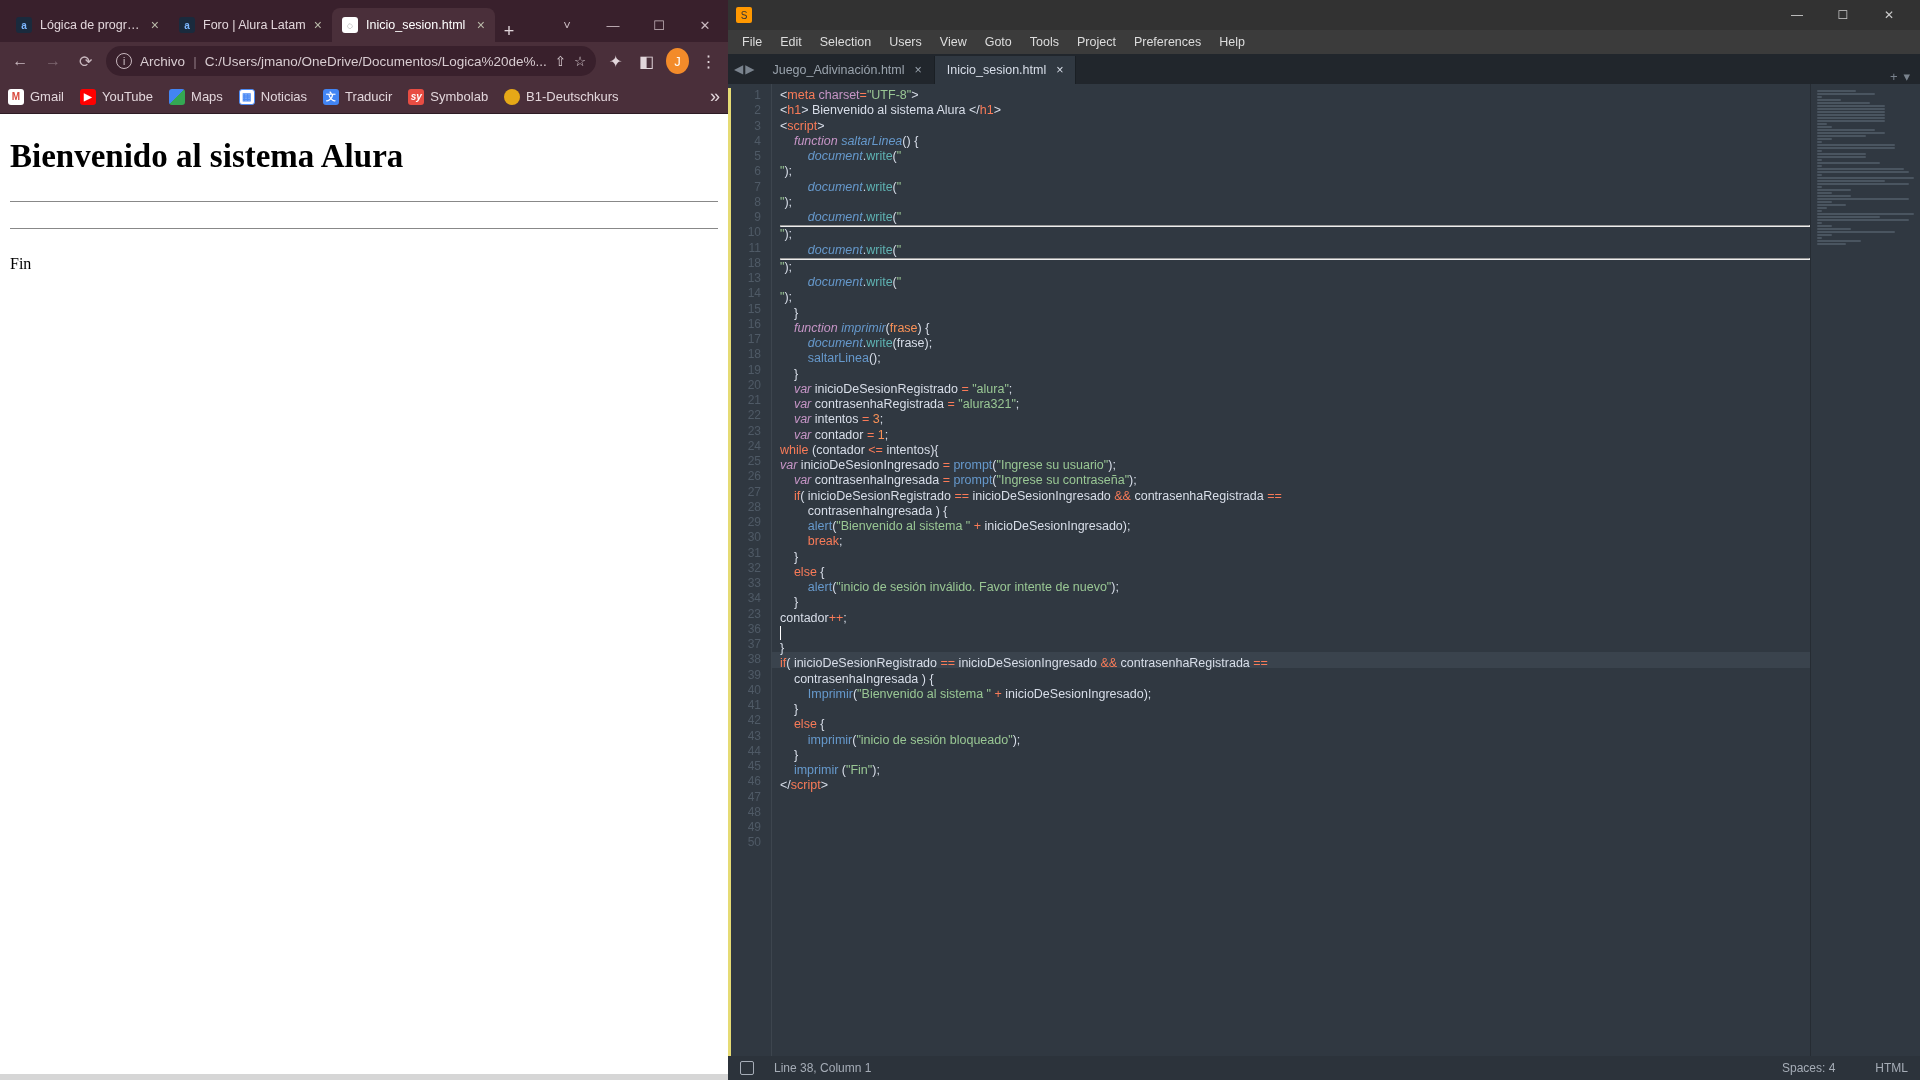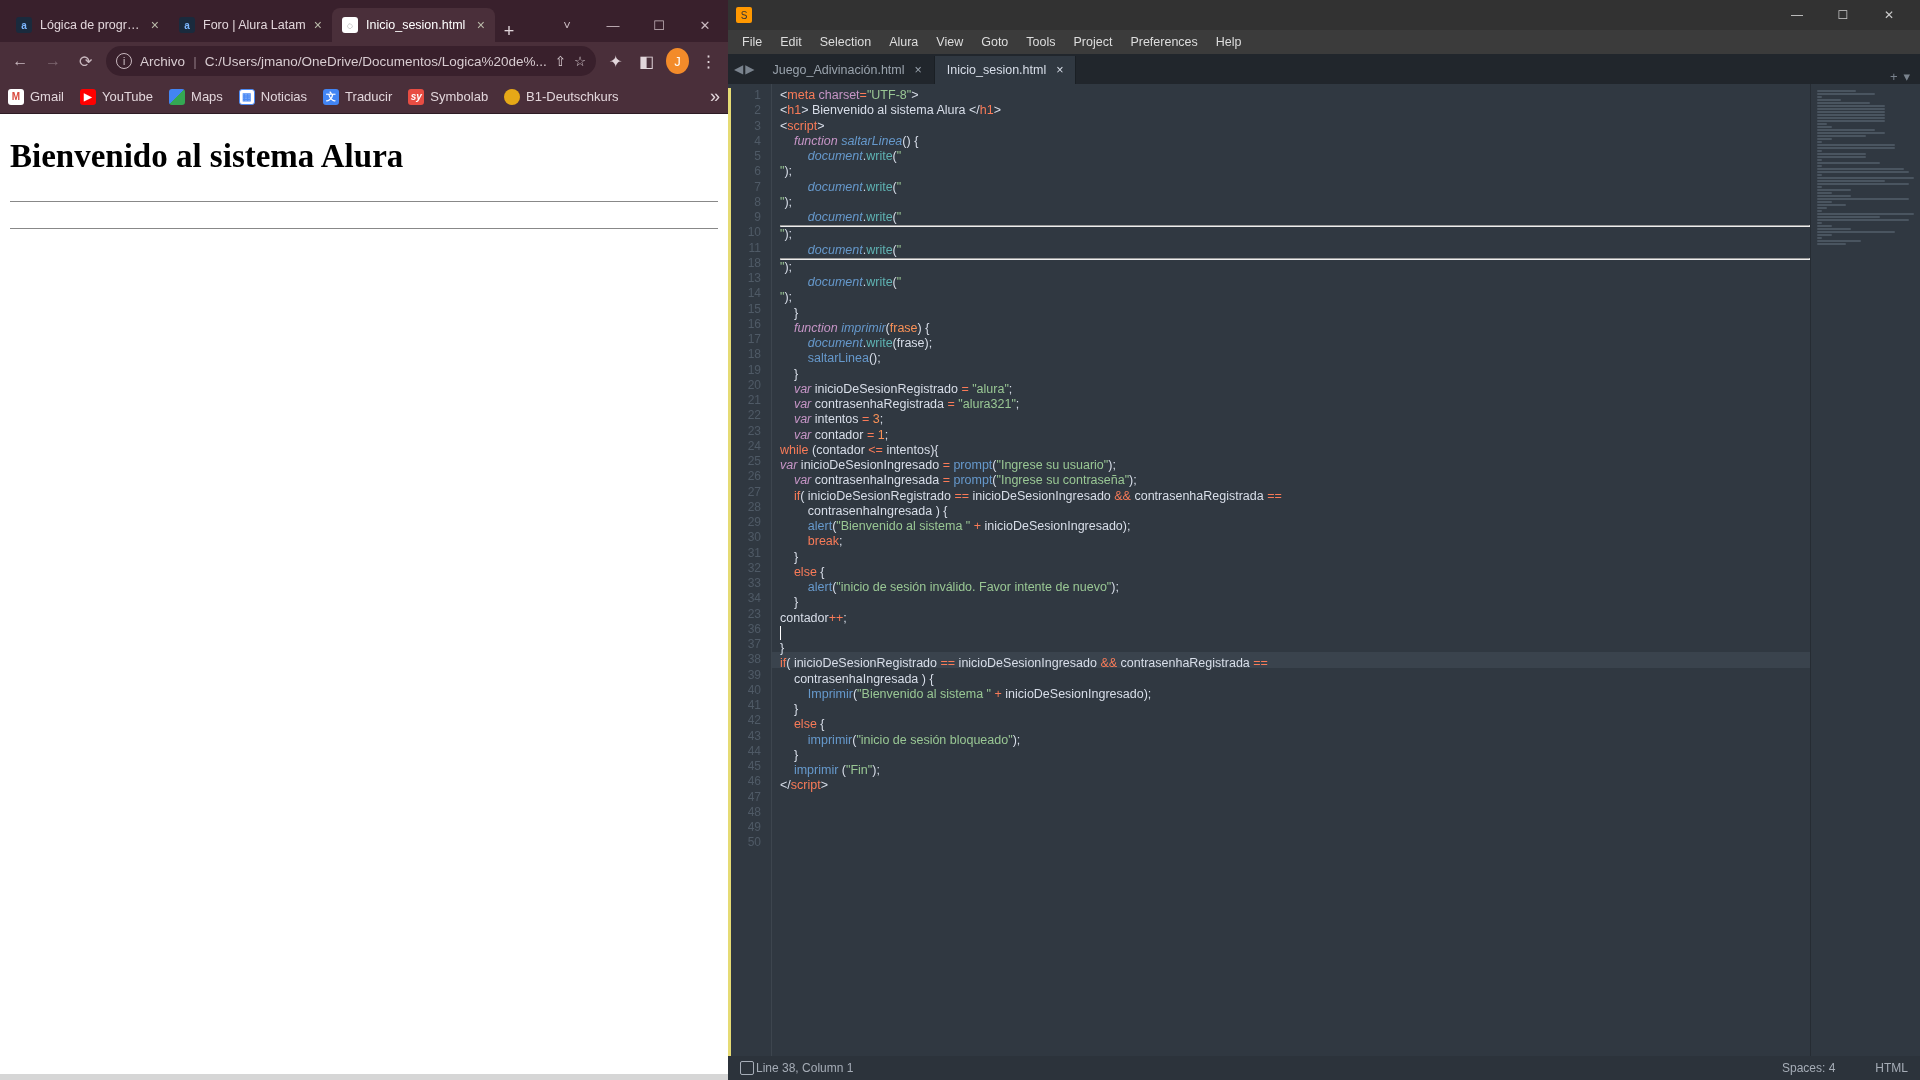--- a/index.html
+++ b/index.html
@@ -78,21 +78,21 @@
   .gutter div { padding-right:10px; }
   .highlight-bar { position:absolute; left:0; width:3px; background:#e6db74; top:4px; bottom:0; }
   .code { flex:1; padding:4px 0 0 8px; font-family:Consolas,monospace; font-size:12.5px; line-height:15.25px;
           white-space:pre; color:#d8dee9; overflow:hidden; position:relative;}
   .code .line-hl { position:absolute; left:0; right:0; height:15.25px; background:#3a434d; z-index:0; }
   .code .cursor { display:inline-block; width:1px; height:14px; background:#fff; vertical-align:text-bottom;
                   position:relative; z-index:1;}
   .minimap { width:110px; background:#303841; border-left:1px solid #262c33; padding:6px 6px 0; }
   .mm-line { height:2px; margin-bottom:1px; background:#4a5560; border-radius:1px; }
   .st-status { height:24px; background:#2c333b; display:flex; align-items:center; padding:0 12px;
-               font-size:12px; color:#a6adb7; gap:2px; }
+               font-size:12px; color:#a6adb7; gap:20px; }
   .st-status .right { margin-left:auto; display:flex; gap:40px; }
   
   
   .s-tag    { color:#f97b58; }
   .s-attr   { color:#c695c6; }
   .s-str    { color:#99c794; }
   .s-kw     { color:#c695c6; font-style:italic; }
   .s-kw2    { color:#f97b58; }
   .s-fn     { color:#6699cc; font-style:italic; }
   .s-fn2    { color:#5fb3b3; }
@@ -180,38 +180,39 @@
           <span class="bm-ic ic-b1"></span>
           <span>B1-Deutschkurs</span>
         </div>
       <div class="bm-more">»</div>
     </div>
   </div>
   <div class="page">
     <h1>Bienvenido al sistema Alura</h1>
     <hr>
     <hr>
+    <p>Fin</p>
   </div>
   <div class="page-footer"></div>
 </div>
 
 <div class="sublime">
   <div class="st-titlebar">
     <div class="st-logo">S</div>
     <div class="st-winctrl">
       <div>—</div>
       <div>☐</div>
       <div>✕</div>
     </div>
   </div>
   <div class="st-menu">
     <div>File</div>
     <div>Edit</div>
     <div>Selection</div>
-    <div>Alura</div>
+    <div>Users</div>
     <div>View</div>
     <div>Goto</div>
     <div>Tools</div>
     <div>Project</div>
     <div>Preferences</div>
     <div>Help</div>
   </div>
   <div class="st-tabbar">
     <div class="st-navarrows">
       <span>◀</span>

